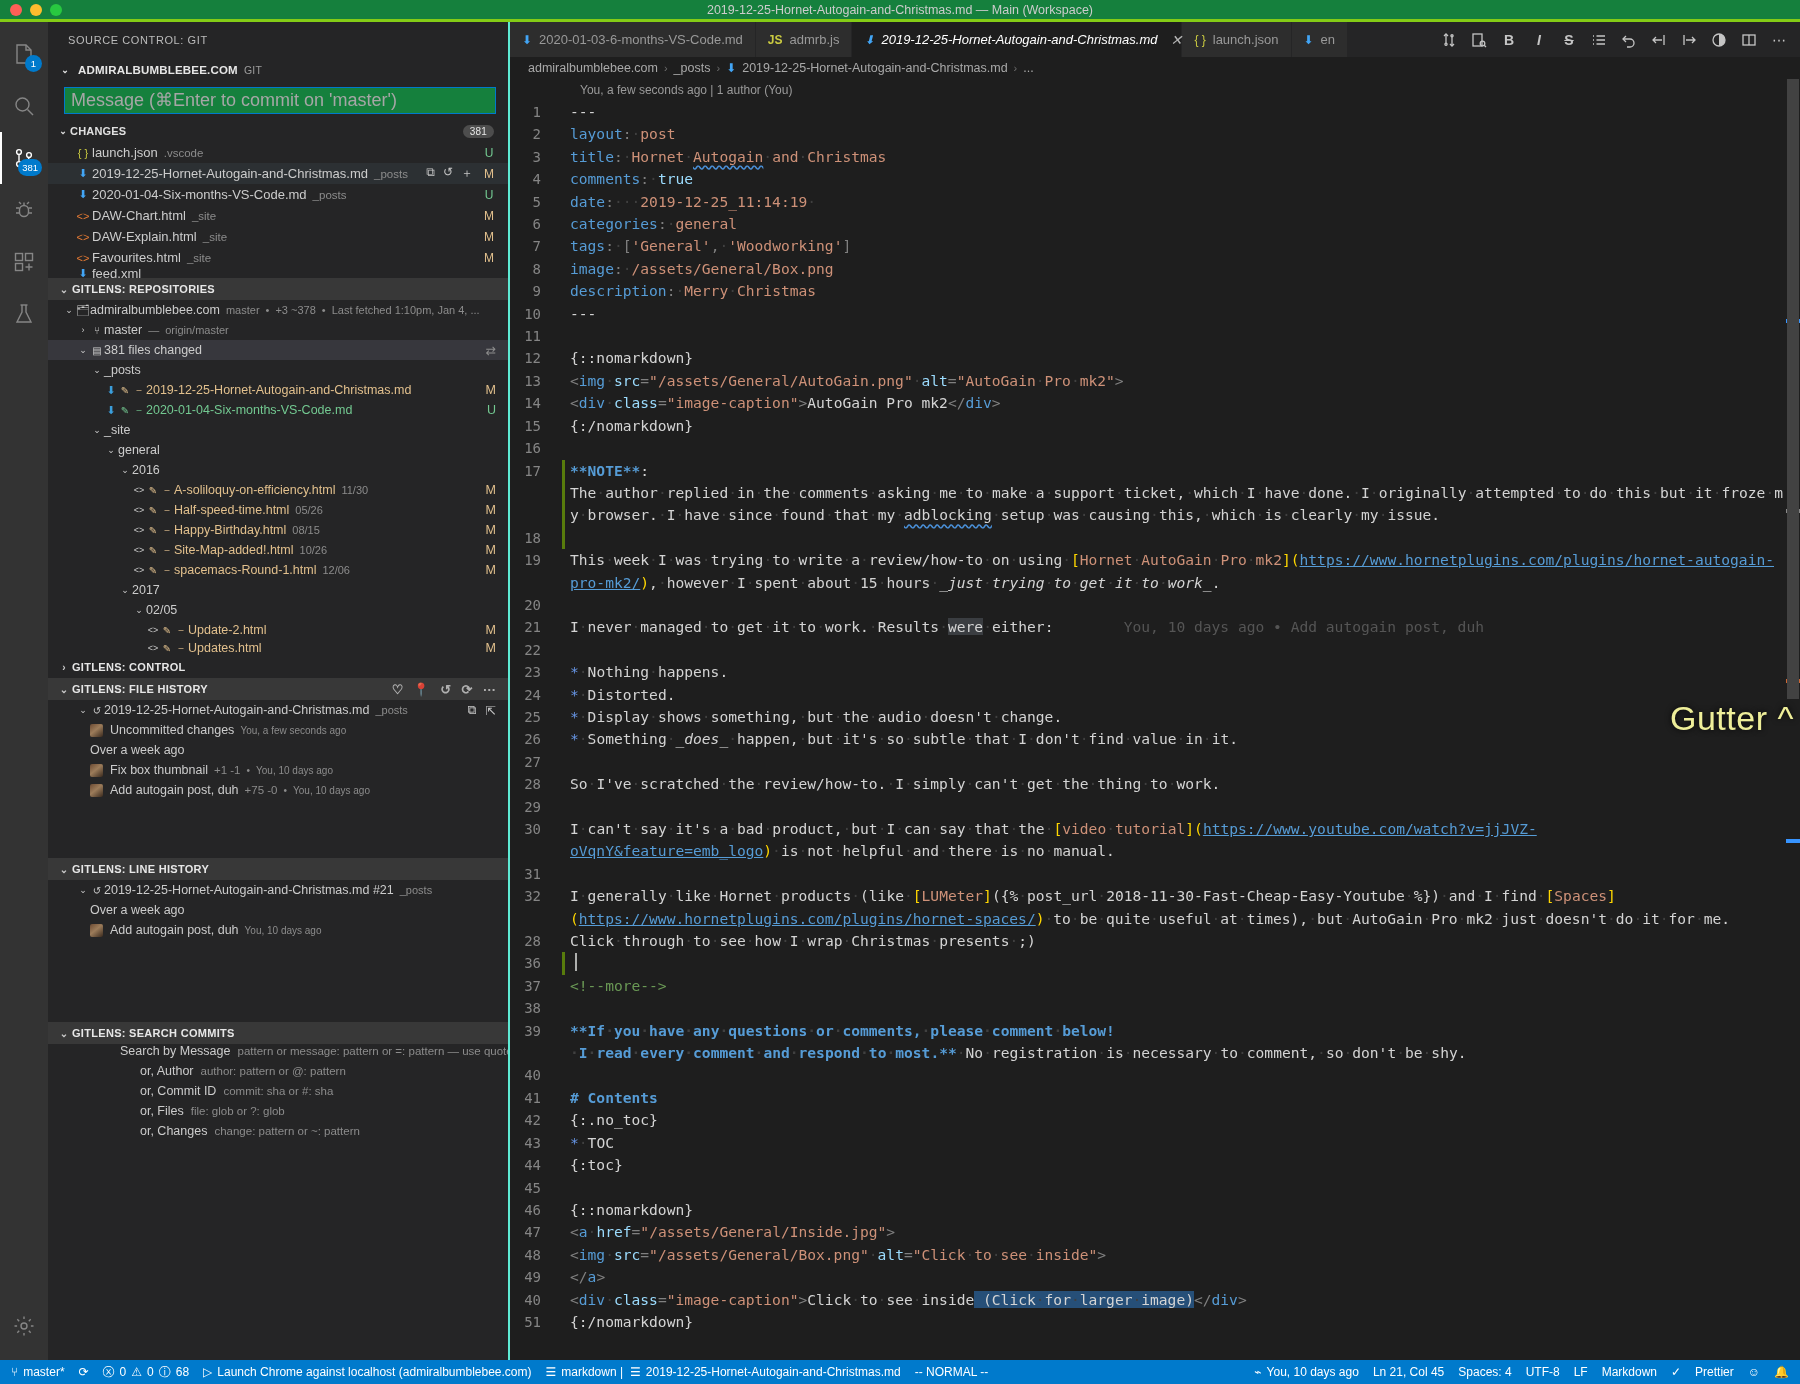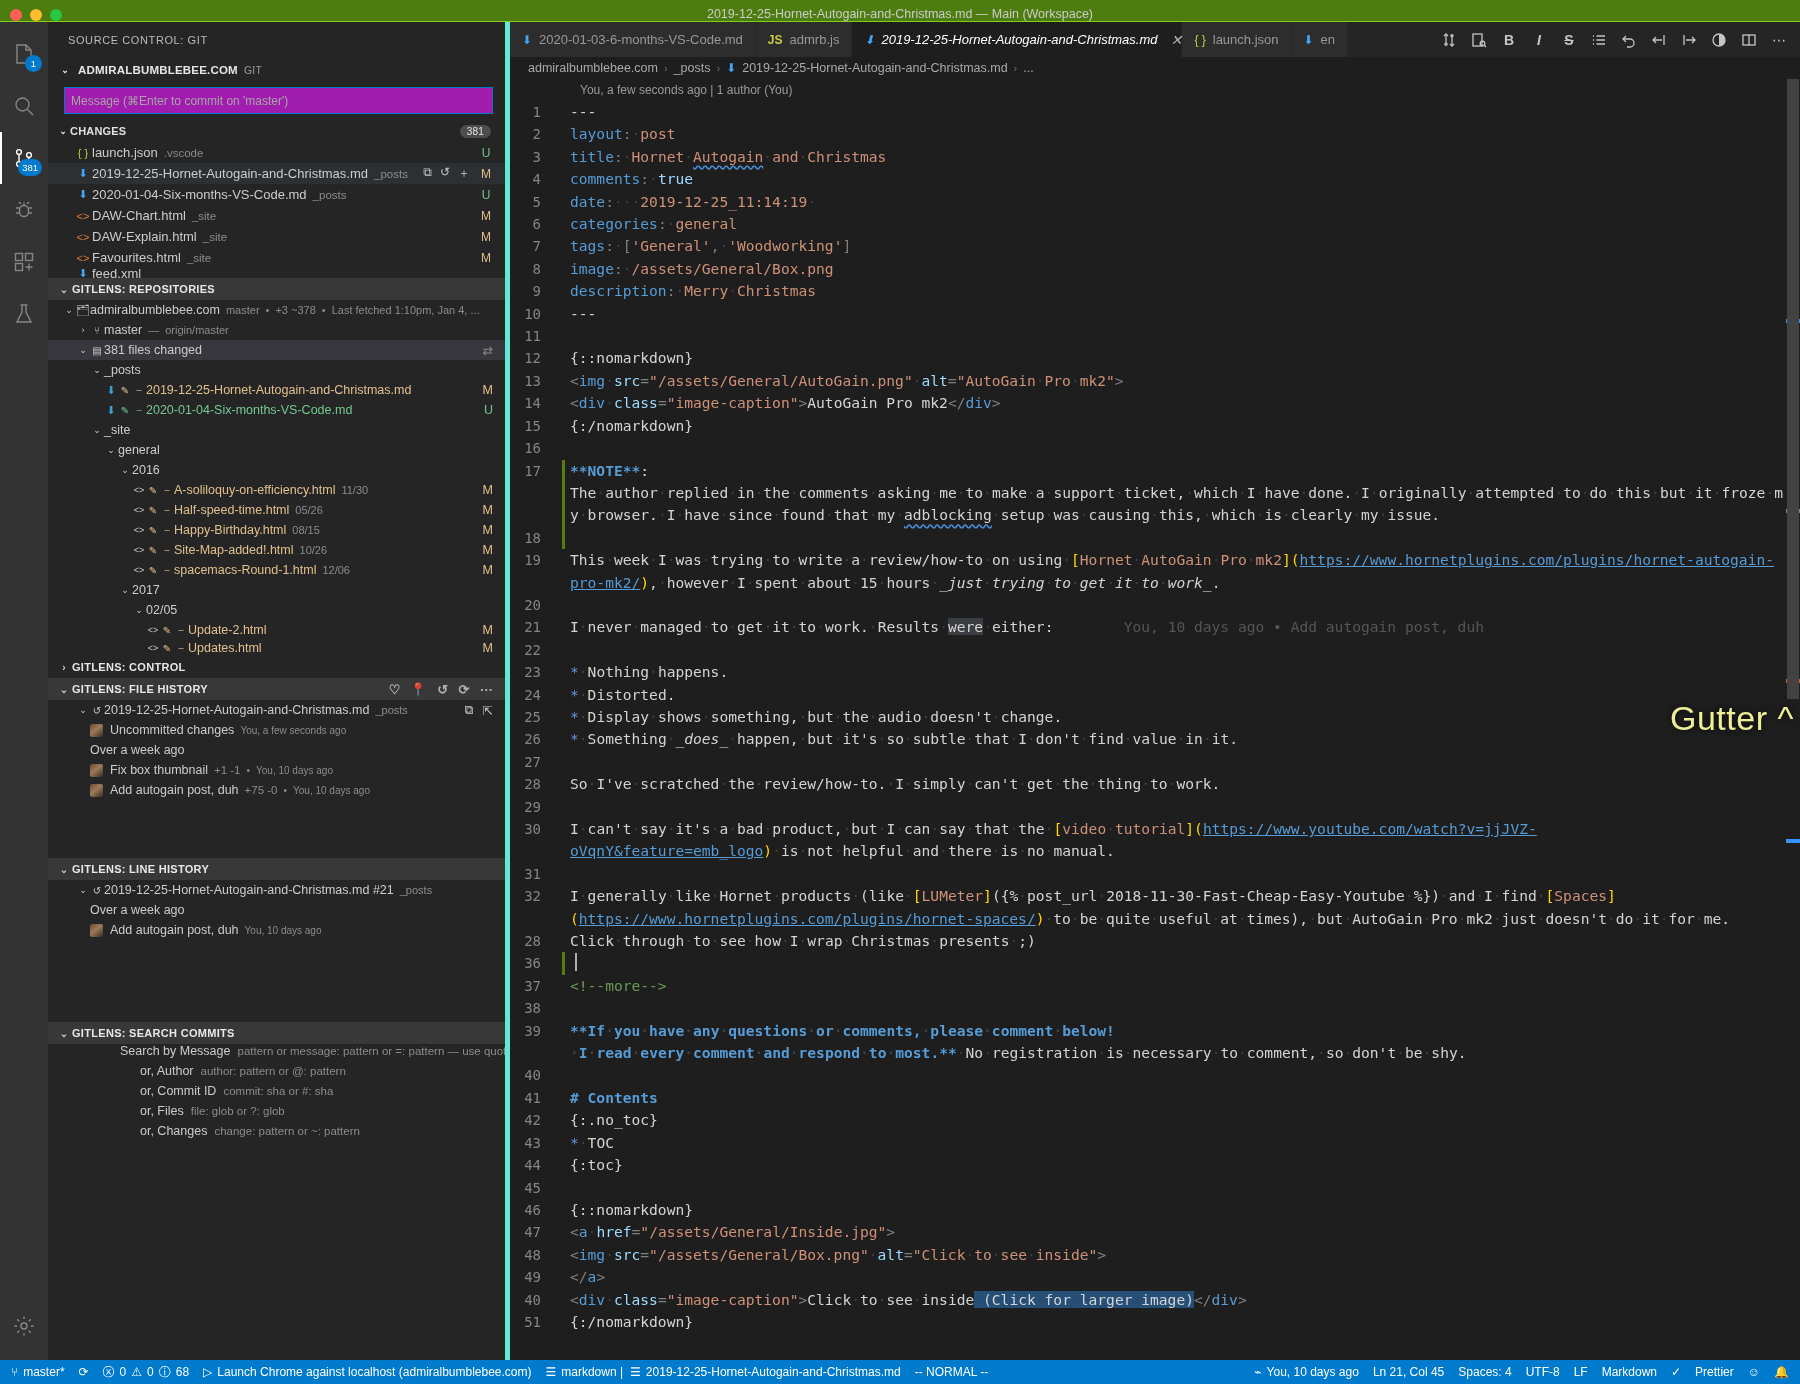--- a/index.html
+++ b/index.html
@@ -7,23 +7,23 @@
   body {
     font-family: "Liberation Sans", sans-serif;
     font-size: 14px;
     color: #cccccc;
     -webkit-font-smoothing: antialiased;
   }
   .app { width:1800px; height:1384px; display:flex; flex-direction:column; background:#1e1e1e; }
 
   
   .titlebar {
-    height:22px; flex:0 0 22px; background:#4d7c0f;
-    display:flex; align-items:flex-end; position:relative;
-    border-bottom:1px solid #84cc16;
+    height:22px; flex:0 0 22px; background:#15803d;
+    display:flex; align-items:center; position:relative;
+    border-bottom:3px solid #84cc16;
   }
   .traffic { display:flex; gap:8px; padding-left:10px; }
   .dot { width:12px; height:12px; border-radius:50%; }
   .dot.red{background:#ff5f57;} .dot.yellow{background:#febc2e;} .dot.green{background:#28c840;}
   .title-text {
     position:absolute; left:0; right:0; text-align:center;
     font-size:12.5px; color:#cccccc; pointer-events:none;
   }
 
   
@@ -49,21 +49,21 @@
     border-radius:9px; background:#007acc; color:#fff; font-size:9.5px;
     display:flex; align-items:center; justify-content:center; padding:0 4px;
     font-family:"Liberation Sans", sans-serif; font-weight:normal;
   }
   .act-bottom { margin-top:auto; margin-bottom:8px; }
 
   
   .sidebar {
     width:462px; flex:0 0 462px; background:#252526;
     display:flex; flex-direction:column; overflow:hidden;
-    border-right:5px solid #5eead4;
+    border-right:2px solid #5eead4;
   }
   .sidebar-title {
     height:35px; flex:0 0 35px; display:flex; align-items:center;
     padding-left:20px; font-size:11px; letter-spacing:.6px; color:#bbbbbb;
     text-transform:uppercase;
   }
   .pane-header {
     height:22px; flex:0 0 22px; background:#383838; display:flex; align-items:center;
     font-size:11px; font-weight:bold; letter-spacing:.3px; color:#e7e7e7;
     padding-left:8px; cursor:pointer;
@@ -73,22 +73,22 @@
   .pane-header .hactions span { font-size:13px; line-height:1; opacity:.85; }
 
   .scm-repo-header {
     height:26px; display:flex; align-items:center; gap:6px;
     padding-left:10px; font-size:11.5px; font-weight:bold; color:#e6e6e6;
     letter-spacing:.2px;
   }
   .scm-repo-header .sub { font-weight:normal; font-size:10.5px; color:#9d9d9d; letter-spacing:.3px;}
   .commit-input-wrap { padding:4px 12px 6px 16px; }
   .commit-input {
-    width:100%; height:27px; background:#a21caf; border:1px solid #007acc;
-    color:#cccccc; font-size:12px; padding:0 6px; outline:none;
+    width:100%; height:27px; background:#15803d; border:1px solid #007acc;
+    color:#cccccc; font-size:18px; padding:0 6px; outline:none;
     font-family:"Liberation Sans", sans-serif;
   }
   .commit-input::placeholder { color:#a6a6a6; }
 
   .sect-row {
     height:22px; display:flex; align-items:center; font-size:11px;
     font-weight:bold; color:#e0e0e0; padding-left:16px; letter-spacing:.2px;
   }
   .sect-row .count {
     margin-left:auto; margin-right:14px; background:#4d4d4d; color:#e6e6e6;

